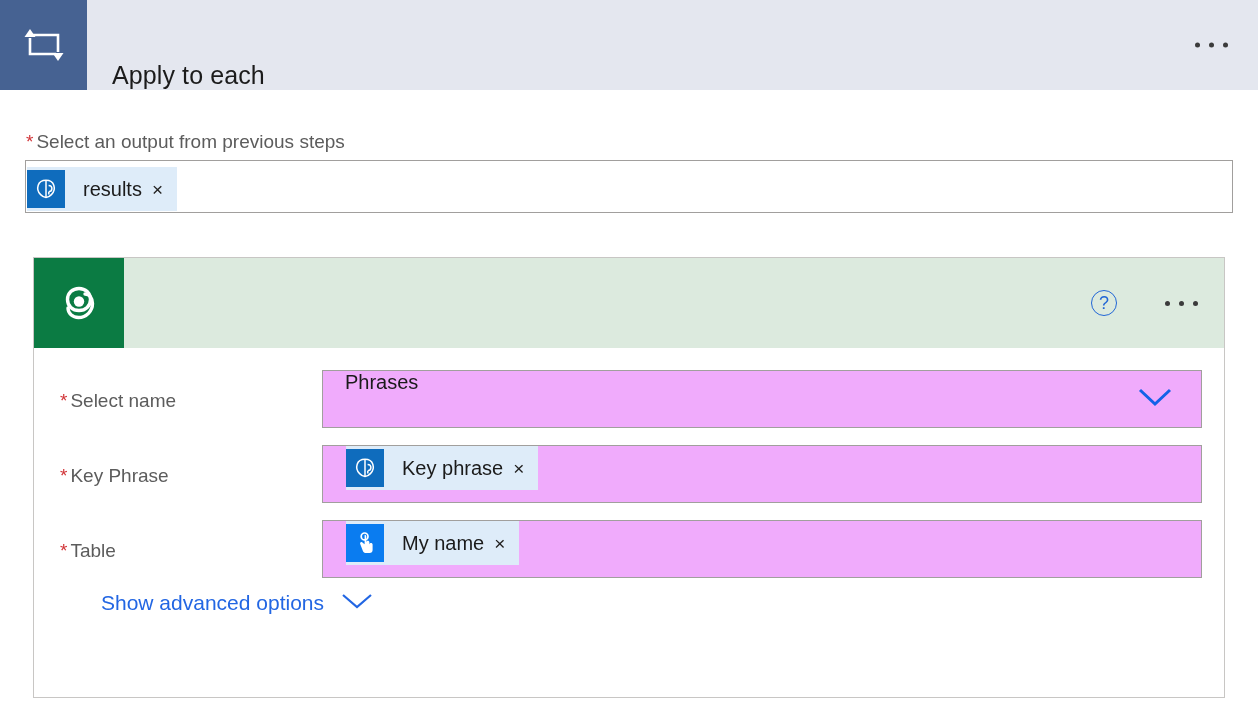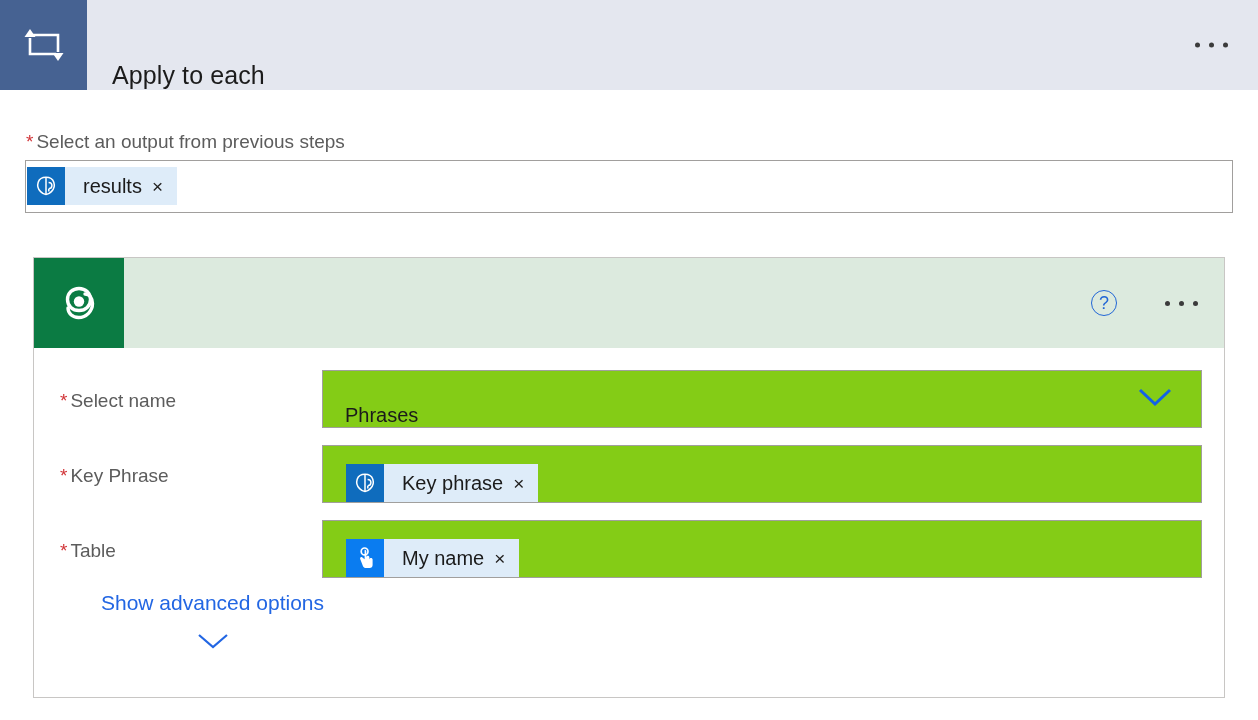--- a/index.html
+++ b/index.html
@@ -83,21 +83,21 @@
     border: 1px solid #a19f9d;
     background: #ffffff;
     box-sizing: border-box;
   }
 
   
   .chip {
     display: inline-flex;
     align-items: center;
     background: #deecf9;
-    height: 38px;
+    height: 44px;
     overflow: hidden;
   }
   .chip-icon {
     width: 38px;
     height: 38px;
     flex: 0 0 38px;
     display: flex;
     align-items: center;
     justify-content: center;
   }
@@ -207,24 +207,24 @@
     color: #5c5c5c;
     white-space: nowrap;
   }
   .row-control {
     position: absolute;
     left: 288px;
     top: 0;
     width: 880px;
     height: 58px;
     border: 1px solid #a19f9d;
-    background: #84cc16;
+    background: #f0abfc;
     box-sizing: border-box;
     display: flex;
-    align-items: flex-end;
+    align-items: flex-start;
   }
   .dropdown-value {
     font-size: 20px;
     color: #1b1b1b;
     padding-left: 22px;
     white-space: nowrap;
   }
   .chev-dd {
     position: absolute;
     right: 28px;
@@ -239,21 +239,20 @@
   .row-text  { top: 172px; }
 
   .adv-link {
     position: absolute;
     left: 67px;
     top: 243px;
     display: flex;
     align-items: center;
     gap: 16px;
     cursor: pointer;
-    flex-direction: column;
   }
   .adv-link span {
     font-size: 21px;
     color: #2266e3;
     white-space: nowrap;
   }
 </style>
 </head>
 <body>
 

